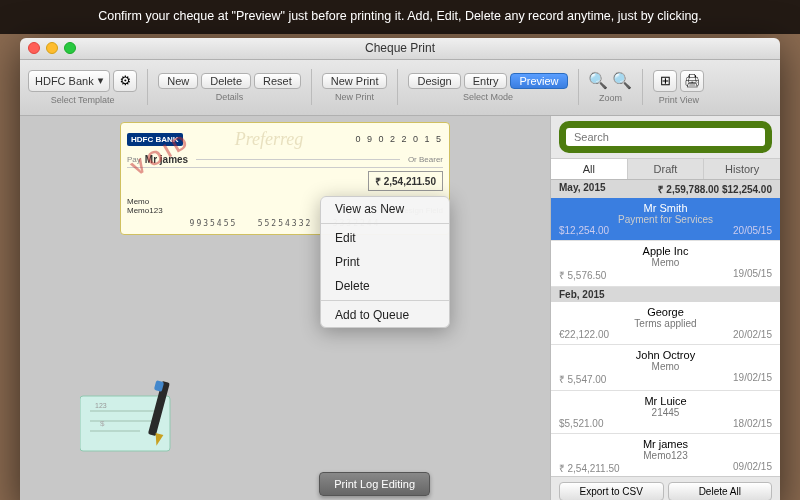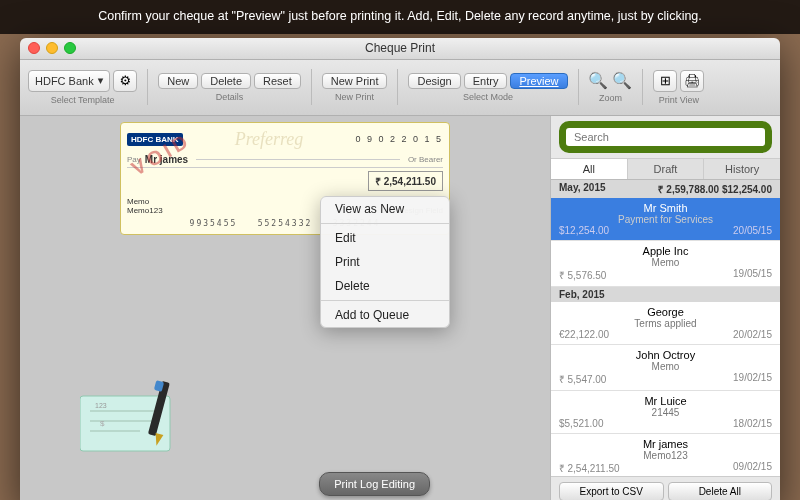--- a/index.html
+++ b/index.html
@@ -45,21 +45,21 @@
       padding: 2px 6px; font-size: 11px; color: #333;
       display: flex; align-items: center; gap: 4px; cursor: pointer;
       height: 22px;
     }
     .tb-btn {
       background: linear-gradient(to bottom, #fff, #e8e8e8);
       border: 1px solid #b0b0b0; border-radius: 4px;
       padding: 2px 8px; font-size: 11px; color: #333;
       cursor: pointer; height: 16px; display: flex; align-items: center;
     }
-    .tb-btn.active { background: linear-gradient(to bottom, #5a9eff, #3a7ee0); color: #fff; border-color: #2a6cc0; text-decoration: underline; }
+    .tb-btn.active { background: linear-gradient(to bottom, #5a9eff, #3a7ee0); color: #fff; border-color: #2a6cc0; }
     .tb-icon-btn {
       width: 24px; height: 22px; border-radius: 4px;
       background: linear-gradient(to bottom, #fff, #e8e8e8);
       border: 1px solid #b0b0b0; cursor: pointer;
       display: flex; align-items: center; justify-content: center; font-size: 13px;
     }
     .separator { width: 1px; height: 36px; background: #bbb; margin: 0 4px; }
 
     
     .main-content {
@@ -107,21 +107,21 @@
     }
     .context-menu-item {
       padding: 5px 14px; font-size: 12px; color: #222; cursor: pointer;
     }
     .context-menu-sep { height: 1px; background: #d0d0d0; margin: 2px 0; }
 
     
     .print-log-btn {
       position: absolute; bottom: 10px; right: 120px;
       background: linear-gradient(to bottom, #888, #666);
-      color: #fff; border-radius: 10px; padding: 5px 14px;
+      color: #fff; border-radius: 4px; padding: 5px 14px;
       font-size: 11px; cursor: pointer; border: 1px solid #555;
       box-shadow: 0 2px 4px rgba(0,0,0,0.3);
     }
 
     
     .cheque-illustration {
       position: absolute; bottom: 50px; left: 60px;
       width: 120px; height: 80px;
     }
 

